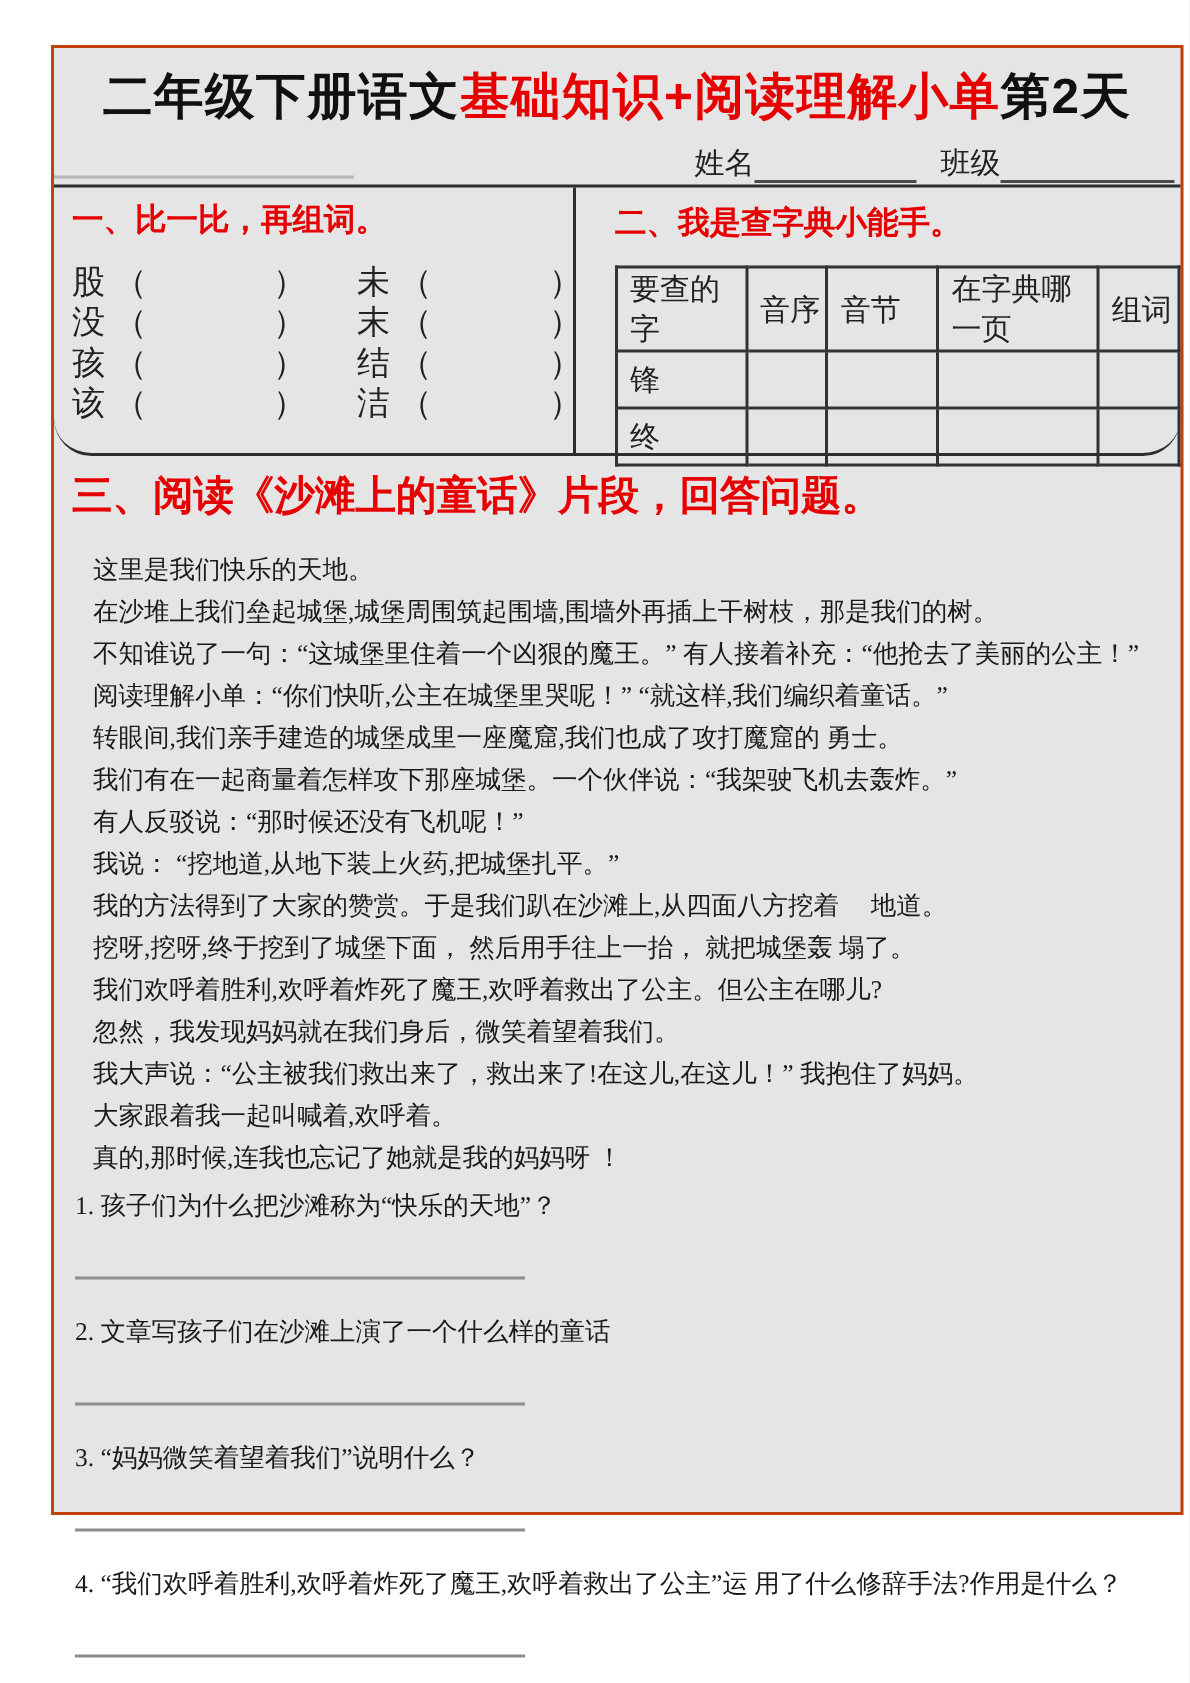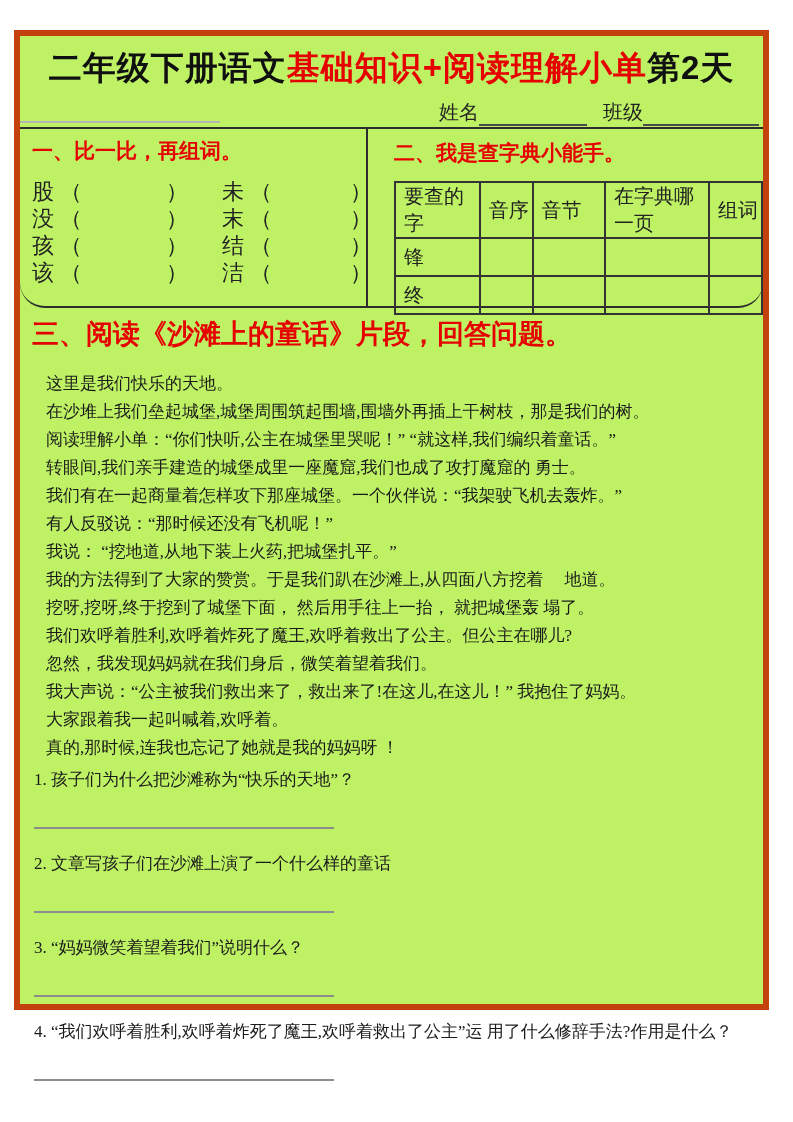--- a/index.html
+++ b/index.html
@@ -1,22 +1,22 @@
 <!DOCTYPE html>
 <html><head>
 <meta charset="utf-8">
 <style>
   html, body { margin:0; padding:0; }
   body {
     width:793px; height:1122px; position:relative; background:#ffffff;
     font-family:"Liberation Serif", serif; color:#1a1a1a;
   }
   .sheet {
-    position:absolute; left:14px; top:30px; width:755px; height:980px;
-    border:6px solid #c2410c; background:#bef264; box-sizing:border-box;
+    position:absolute; left:34px; top:30px; width:755px; height:980px;
+    border:2px solid #c2410c; background:#e5e5e5; box-sizing:border-box;
   }
   
   .header { position:relative; height:91px; border-bottom:2px solid #2d2d2d; }
   .title {
     text-align:center; padding-top:10px; font-size:33px; font-weight:bold;
     font-family:"Liberation Sans", sans-serif; color:#101010; letter-spacing:1px;
     white-space:nowrap;
   }
   .title .red { color:#e60000; }
   .header-rule {
@@ -143,20 +143,21 @@
         </table>
     </div>
   </div>
 
   <div class="section3">
     <div class="sec3-heading">三、阅读《沙滩上的童话》片段，回答问题。</div>
 
     <div class="passage">
       <div class="p-line">这里是我们快乐的天地。</div>
       <div class="p-line">在沙堆上我们垒起城堡,城堡周围筑起围墙,围墙外再插上干树枝，那是我们的树。</div>
+      <div class="p-line">不知谁说了一句：“这城堡里住着一个凶狠的魔王。”  有人接着补充：“他抢去了美丽的公主！”</div>
       <div class="p-line">阅读理解小单：“你们快听,公主在城堡里哭呢！”  “就这样,我们编织着童话。”</div>
       <div class="p-line">转眼间,我们亲手建造的城堡成里一座魔窟,我们也成了攻打魔窟的 勇士。</div>
       <div class="p-line">我们有在一起商量着怎样攻下那座城堡。一个伙伴说：“我架驶飞机去轰炸。”</div>
       <div class="p-line">有人反驳说：“那时候还没有飞机呢！”</div>
       <div class="p-line">我说： “挖地道,从地下装上火药,把城堡扎平。”</div>
       <div class="p-line">我的方法得到了大家的赞赏。于是我们趴在沙滩上,从四面八方挖着　 地道。</div>
       <div class="p-line">挖呀,挖呀,终于挖到了城堡下面， 然后用手往上一抬， 就把城堡轰 塌了。</div>
       <div class="p-line">我们欢呼着胜利,欢呼着炸死了魔王,欢呼着救出了公主。但公主在哪儿?</div>
       <div class="p-line">忽然，我发现妈妈就在我们身后，微笑着望着我们。</div>
       <div class="p-line">我大声说：“公主被我们救出来了，救出来了!在这儿,在这儿！”  我抱住了妈妈。</div>

